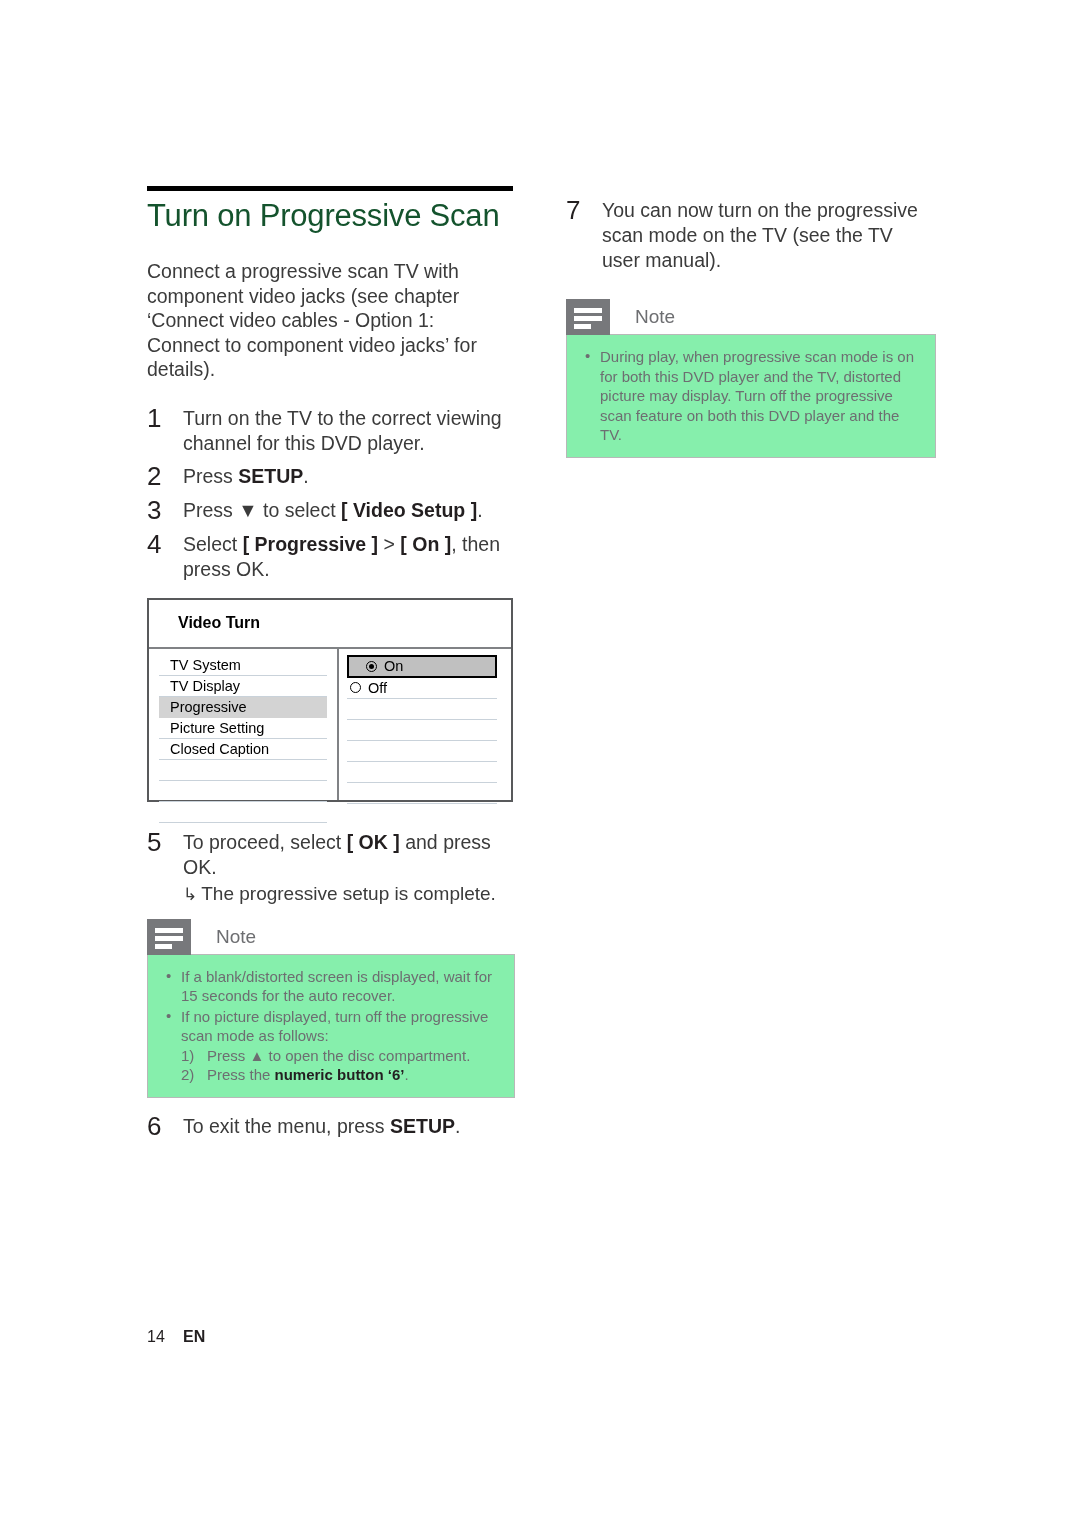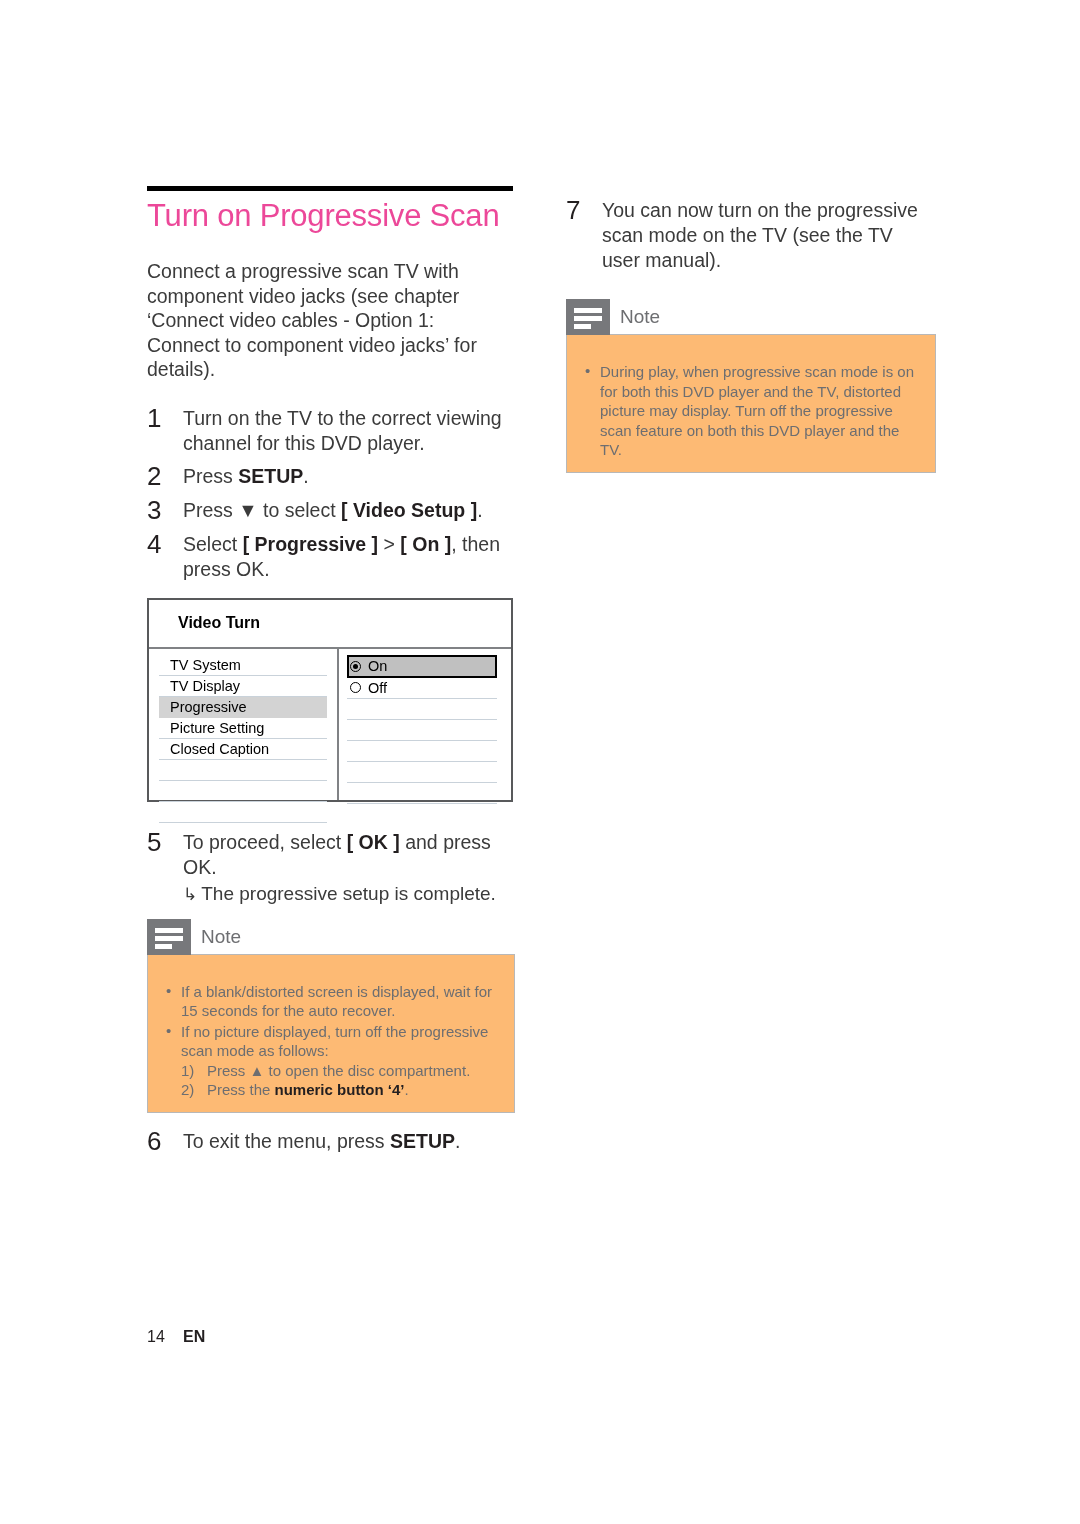--- a/index.html
+++ b/index.html
@@ -36,21 +36,21 @@
     height: 5px;
     background: #000000;
     width: 366px;
     margin: 0 0 8px 0;
   }
   h1.page-title {
     font-size: 31px;
     font-weight: normal;
     letter-spacing: -0.2px;
     margin: 0 0 26px 0;
-    color: #ec4899;
+    color: #14532d;
     line-height: 1.1;
   }
 
   
   .intro {
     font-size: 19.5px;
     line-height: 24.5px;
     color: #3b3b3b;
     margin: 0 0 22px 0;
     width: 360px;
@@ -107,28 +107,28 @@
     height: 5px;
     background: #ffffff;
     left: 8px;
   }
   .note-icon i:nth-child(1) { top: 9px;  width: 28px; }
   .note-icon i:nth-child(2) { top: 17px; width: 28px; }
   .note-icon i:nth-child(3) { top: 25px; width: 17px; }
   .note-title {
     font-size: 19px;
     color: #6d6e71;
-    padding-left: 10px;
+    padding-left: 25px;
     line-height: 36px;
   }
   .note-box {
     border: 1px solid #b8b8b8;
     border-top: 1px solid #b8b8b8;
-    padding: 27px 14px 11px 14px;
-    background: #fdba74;
+    padding: 12px 14px 11px 14px;
+    background: #86efac;
     margin-top: -1px;
   }
   .note-list { margin: 0; padding: 0; list-style: none; }
   .note-list li {
     font-size: 15px;
     line-height: 19.5px;
     color: #6d6e71;
     position: relative;
     padding-left: 19px;
     margin-bottom: 1px;
@@ -211,21 +211,21 @@
     display: flex;
     align-items: center;
     border-bottom: 1px solid #c9d2da;
     padding-left: 3px;
   }
   .r-row.empty { color: transparent; }
   .r-row.sel {
     background: #c0c0c0;
     border: 2px solid #000000;
     height: 23px;
-    padding-left: 1px;
+    padding-left: 17px;
     border-bottom: 2px solid #000000;
   }
   .radio {
     width: 11px; height: 11px;
     border: 1px solid #000000;
     border-radius: 50%;
     display: inline-block;
     margin-right: 7px;
     position: relative;
     flex: 0 0 11px;
@@ -332,21 +332,21 @@
           </div>
         <div class="note-title">Note</div>
       </div>
       <div class="note-box">
         <ul class="note-list">
           <li>If a blank/distorted screen is displayed, wait for 15 seconds for the auto recover.</li>
           <li>
             <span>If no picture displayed, turn off the progressive scan mode as follows:</span>
             <ul class="note-sub">
               <li><span class="ord">1)</span><span>Press ▲ to open the disc compartment.</span></li>
-              <li><span class="ord">2)</span><span>Press the </span><b>numeric button ‘4’</b><span>.</span></li>
+              <li><span class="ord">2)</span><span>Press the </span><b>numeric button ‘6’</b><span>.</span></li>
             </ul>
           </li>
         </ul>
       </div>
     </div>
 
     <div class="step" style="margin-top:14px;">
       <div class="step-num">6</div>
       <div class="step-body"><span>To exit the menu, press </span><b>SETUP</b><span>.</span></div>
     </div>

